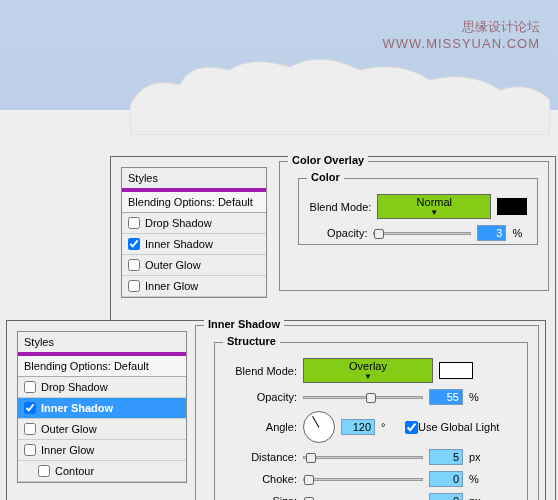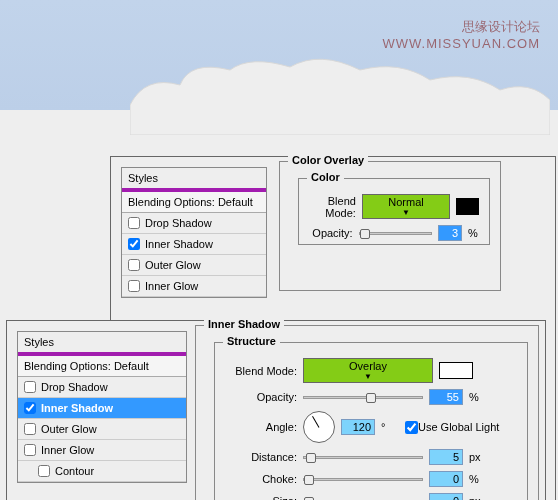--- a/index.html
+++ b/index.html
@@ -200,21 +200,21 @@
     <div class="style-item">
       <input type="checkbox" style="">
       <span>Outer Glow</span>
     </div>
     <div class="style-item">
       <input type="checkbox" style="">
       <span>Inner Glow</span>
     </div>
   </div>
 
-  <div class="fieldset" style="top:4px; left:168px; width:222px; height:130px;">
+  <div class="fieldset" style="top:4px; left:168px; width:270px; height:130px;">
     <span class="fieldset-legend">Color Overlay</span>
     <div class="inner-fieldset">
       <span class="fieldset-legend">Color</span>
       <div class="row">
         <span class="row-label">Blend Mode:</span>
         <div class="select">
           <span>Normal</span>
           <span class="arrow">▼</span>
         </div>
         <div class="color-swatch black"></div>

